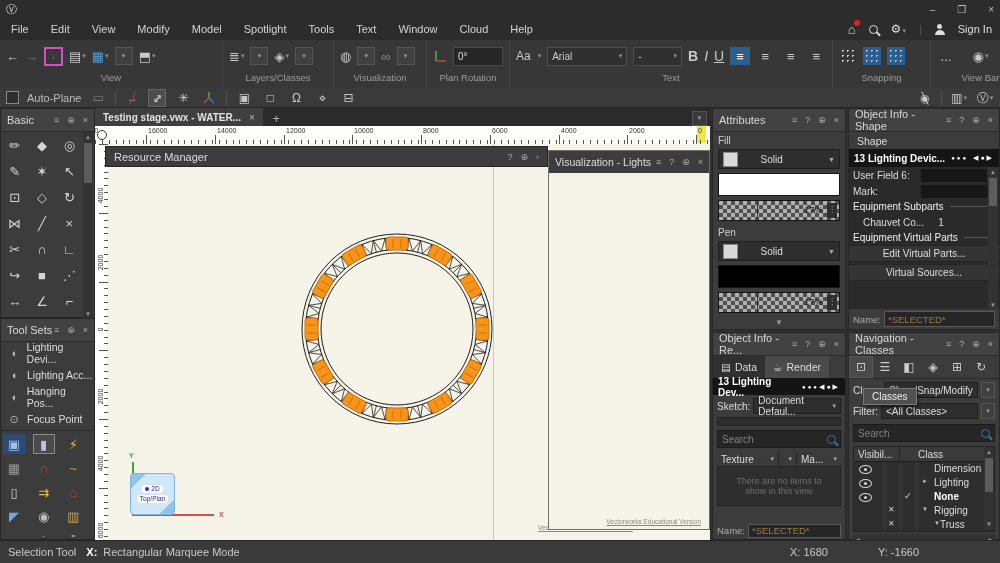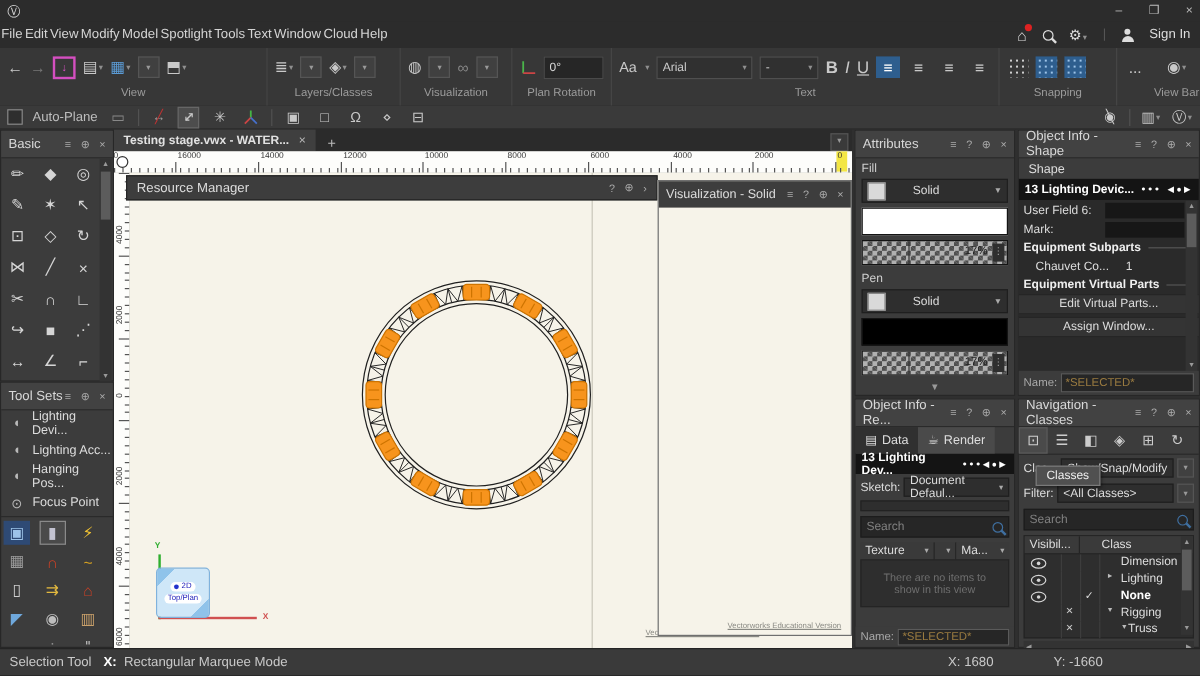--- a/index.html
+++ b/index.html
@@ -6,21 +6,21 @@
   #app{position:relative;width:1000px;height:563px;background:#2e2e2e;overflow:hidden;
        font-family:"Liberation Sans","DejaVu Sans",sans-serif;color:#cfcfcf;
        -webkit-font-smoothing:antialiased;}
   .abs{position:absolute;}
   
   .titlebar{left:0;top:0;width:1000px;height:18px;background:#2c2c2c;font-size:10.5px;
             display:flex;align-items:center;color:#c9c9c9;}
   .vlogo{margin:0 6px 0 6px;font-size:11px;color:#dadada;}
   .wctrls{position:absolute;right:6px;top:0;height:18px;display:flex;gap:22px;align-items:center;color:#bbb;font-size:10px;}
   .menubar{left:0;top:18px;width:1000px;height:22px;background:#2c2c2c;display:flex;align-items:center;font-size:11px;}
-  .menubar .menu{padding:0 1px;color:#d4d4d4;}
+  .menubar .menu{padding:0 11px;color:#d4d4d4;}
   .mb-right{position:absolute;right:8px;top:18px;height:22px;display:flex;align-items:center;gap:13px;font-size:11px;color:#ddd;}
   .homeic{position:relative;font-size:13px;}
   .homeic .dot{position:absolute;right:-4px;top:-2px;width:6px;height:6px;border-radius:50%;background:#d22;}
   .magw{display:inline-block;width:7px;height:7px;border:1.5px solid #ddd;border-radius:50%;position:relative;}
   .magw:after{content:'';position:absolute;width:5px;height:1.5px;background:#ddd;transform:rotate(45deg);right:-4px;bottom:-2px;}
   .person{display:inline-block;width:10px;height:10px;position:relative;}
   .person:before{content:'';position:absolute;left:2.5px;top:0;width:5px;height:5px;border-radius:50%;background:#ddd;}
   .person:after{content:'';position:absolute;left:0;bottom:-1px;width:10px;height:5px;border-radius:5px 5px 0 0;background:#ddd;}
   
   .toolbar{left:0;top:40px;width:1000px;height:48px;background:#373737;border-bottom:1px solid #262626;display:flex;}
@@ -101,21 +101,21 @@
   .swatch{width:13px;height:13px;background:#d9d9d9;border:1px solid #888;}
   .dda{margin-left:auto;font-size:7px;color:#aaa;}
   .checker{background-color:#b0b0b0;background-image:linear-gradient(45deg,#4f4f4f 25%,transparent 25%,transparent 75%,#4f4f4f 75%),linear-gradient(45deg,#4f4f4f 25%,transparent 25%,transparent 75%,#4f4f4f 75%);background-size:8px 8px;background-position:0 0,4px 4px;position:relative;}
   .opct{position:absolute;right:16px;top:3px;font-size:9.5px;color:#1d1d1d;}
   .kebab{position:absolute;right:2px;top:2px;bottom:2px;width:10px;background:#2e2e2e;color:#aaa;font-size:8px;text-align:center;line-height:14px;}
   .hdrobj{background:#141414;color:#fff;font-weight:bold;font-size:10px;display:flex;align-items:center;padding:0 5px;}
   .hdrobj .dots{font-size:6px;margin-left:6px;letter-spacing:2px;}
   .hdrobj .nav{margin-left:auto;font-size:7px;letter-spacing:2px;}
   .fieldrow{display:flex;align-items:center;font-size:10px;color:#ddd;height:16px;padding-left:4px;position:relative;}
   .fieldrow .inp{position:absolute;right:12px;width:66px;height:13px;background:#171717;}
-  .secline{font-weight:bold;color:#efefef;font-size:10px;height:15px;display:flex;align-items:center;padding-left:4px;}
+  .secline{font-weight:normal;color:#efefef;font-size:10px;height:15px;display:flex;align-items:center;padding-left:4px;}
   .secline:after{content:'';flex:1;height:1px;background:#555;margin:0 8px 0 6px;}
   .centbtn{height:15px;background:#343434;border-top:1px solid #252525;border-bottom:1px solid #252525;
            font-size:10px;color:#ddd;display:flex;align-items:center;justify-content:center;}
   .namerow{position:absolute;left:0;right:0;bottom:0;height:20px;background:#3c3c3c;display:flex;align-items:center;font-size:9.5px;color:#aaa;padding:0 4px;gap:3px;box-sizing:border-box;}
   .namerow .ninp{flex:1;height:14px;background:#262626;border:1px solid #5a5a5a;color:#9a7b40;font-size:9.5px;display:flex;align-items:center;padding-left:3px;}
   .tab2{display:flex;align-items:center;gap:4px;font-size:10.5px;color:#ddd;padding:0 8px;height:22px;}
   .searchbox{height:16px;background:#262626;border:1px solid #1c1c1c;display:flex;align-items:center;padding:0 4px;font-size:10px;color:#808080;}
   .bmag{display:inline-block;width:7px;height:7px;border:1.5px solid #3f6fa0;border-radius:50%;position:relative;margin-left:auto;}
   .bmag:after{content:'';position:absolute;width:5px;height:1.5px;background:#3f6fa0;transform:rotate(45deg);right:-4px;bottom:-2px;}
   .thcell{background:#3a3a3a;border-right:1px solid #242424;font-size:10px;color:#ddd;display:flex;align-items:center;padding:0 4px;height:14px;box-sizing:border-box;}
@@ -707,21 +707,21 @@
     <span>Resource Manager</span>
     <span class="pticons">
         <span>?</span>
         <span>⊕</span>
         <span>›</span>
       </span>
   </div>
 
   <div class="abs vizpanel">
     <div class="vt">
-        <span>Visualization - Solid</span>
+        <span>Visualization - Lights</span>
       <span class="pticons">
           <span>≡</span>
           <span>?</span>
           <span>⊕</span>
           <span>×</span>
         </span>
     </div>
     <span class="wm" style="right:8px;bottom:4px;left:auto;position:absolute;">Vectorworks Educational Version</span>
   </div>
 
@@ -791,21 +791,21 @@
           <span>Mark:</span>
           <span class="inp"></span>
         </div>
       <div class="secline">Equipment Subparts</div>
       <div class="fieldrow" style="padding-left:14px;">
           <span>Chauvet Co...</span>
           <span style="margin-left:14px;">1</span>
         </div>
       <div class="secline">Equipment Virtual Parts</div>
       <div class="centbtn">Edit Virtual Parts...</div>
-      <div class="centbtn" style="margin-top:2px;">Assign Window...</div>
+      <div class="centbtn" style="margin-top:2px;">Virtual Sources...</div>
       <div class="sb" style="top:0;height:143px;">
           <div class="arr">▲</div>
           <div class="thumb" style="height:28px;"></div>
           <div class="arr" style="position:absolute;bottom:0;width:10px;">▼</div>
         </div>
     </div>
     <div class="namerow">
       <span>Name:</span>
       <span class="ninp">*SELECTED*</span>
     </div>

